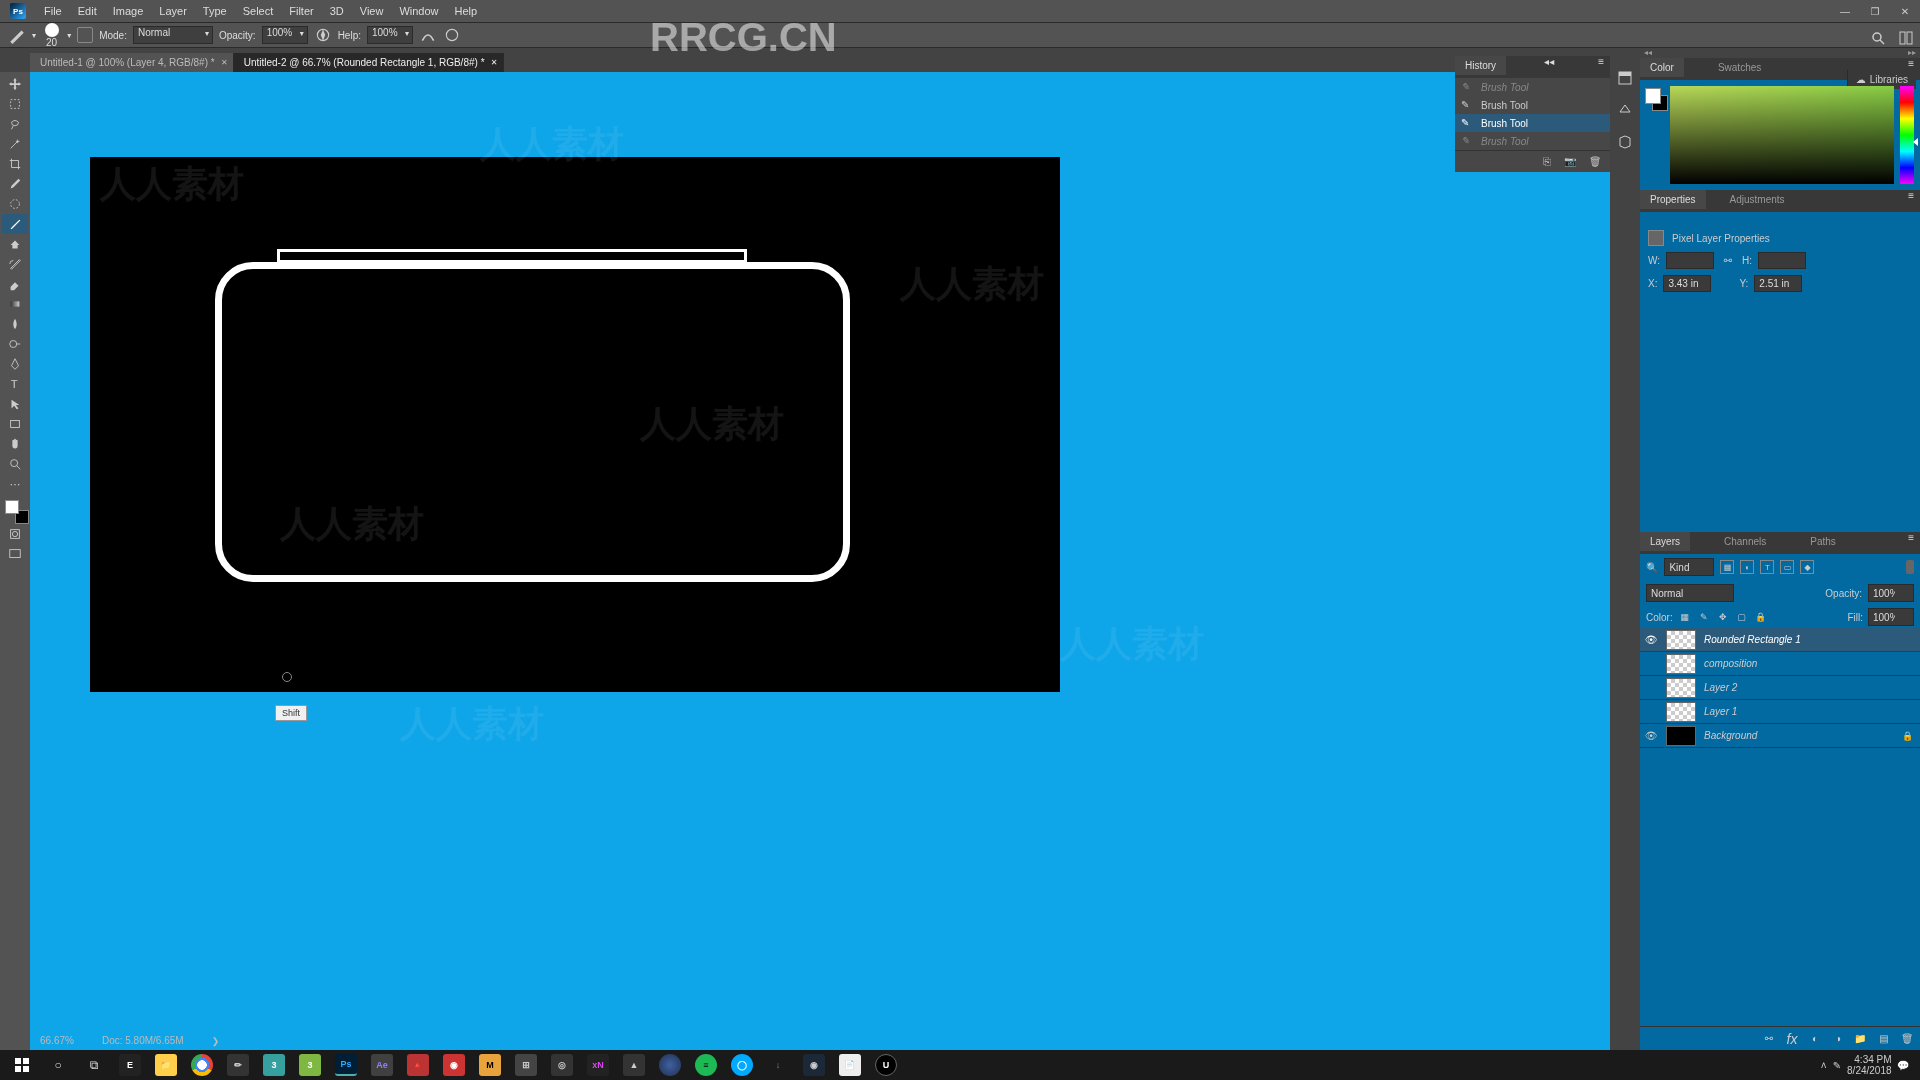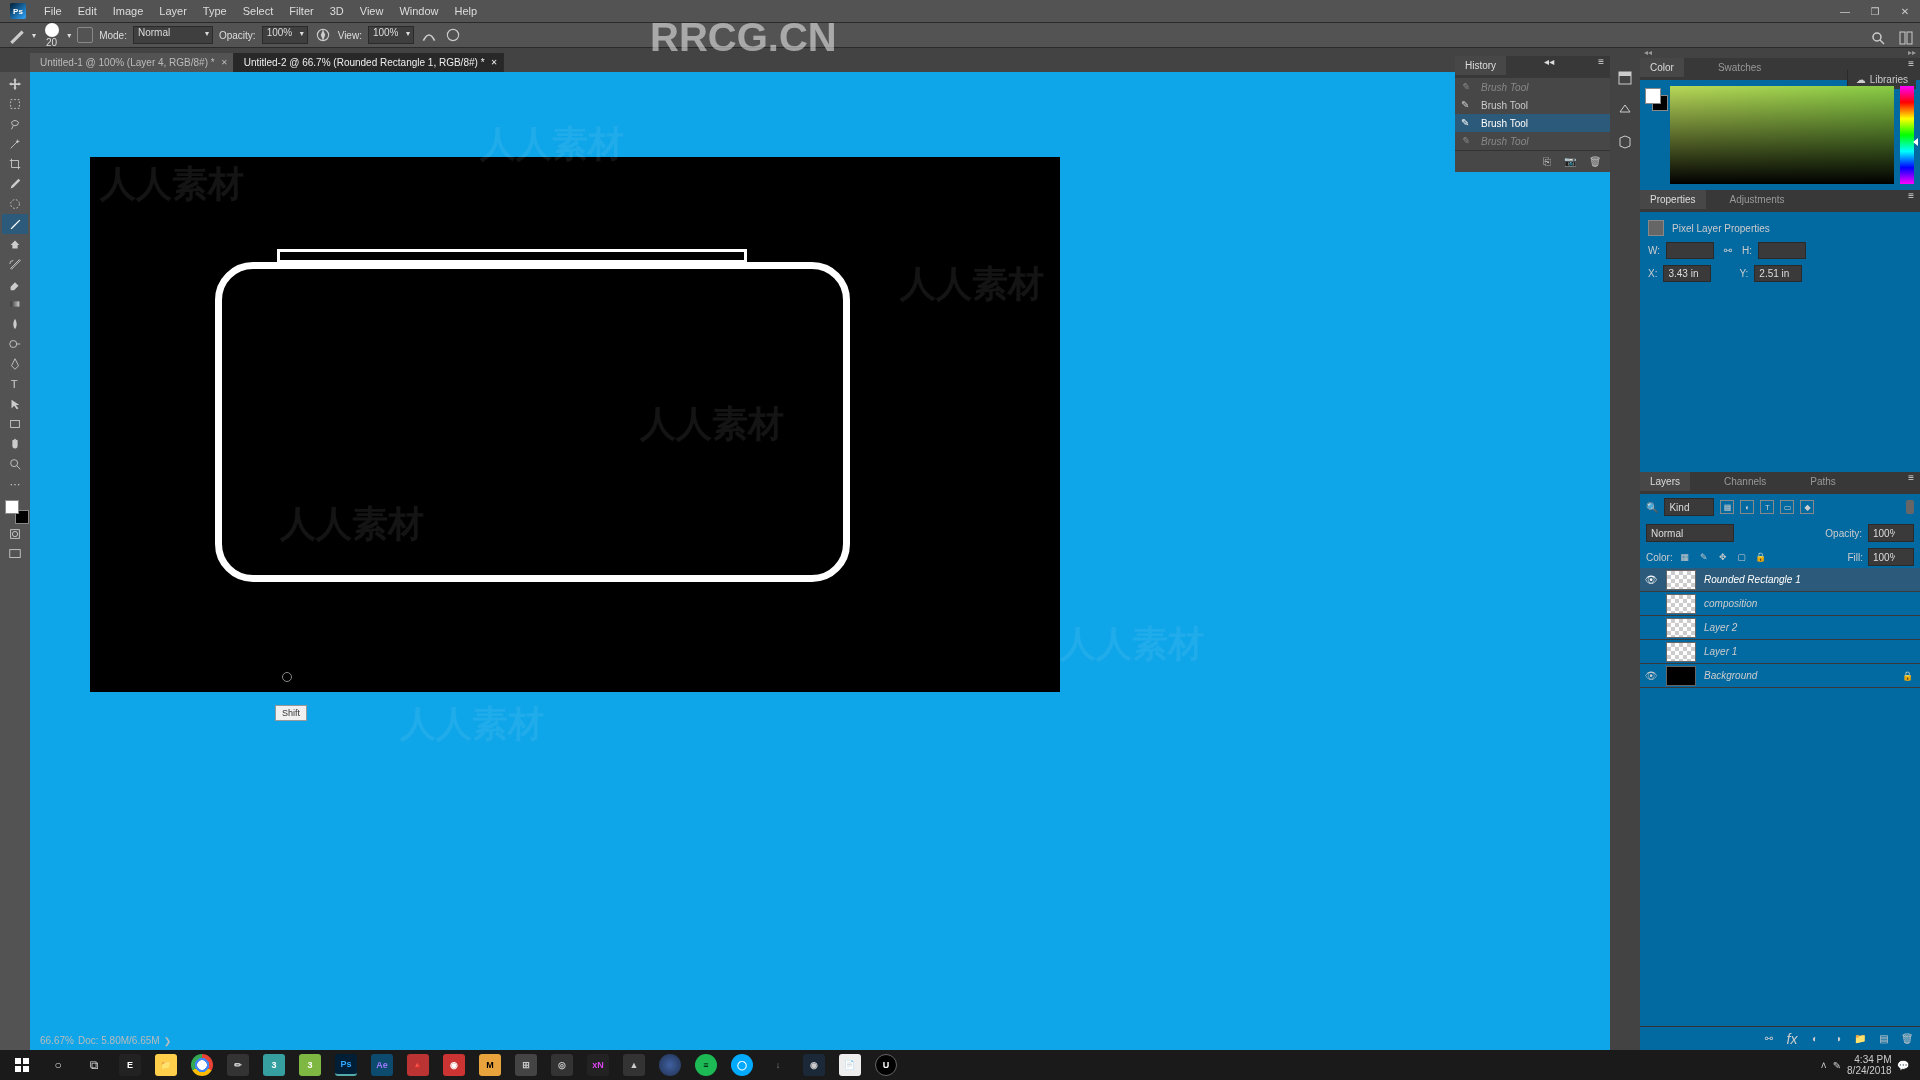--- a/index.html
+++ b/index.html
@@ -35,21 +35,21 @@
 
 .toolbar { position: absolute; left: 0; top: 72px; width: 30px; background: #535353; padding: 2px; }
 .toolbar .tool { width: 26px; height: 20px; display: flex; align-items: center; justify-content: center; color: #ccc; font-size: 12px; margin-bottom: 0px; position: relative; }
 .toolbar .tool svg { width: 14px; height: 14px; }
 .toolbar .tool.sel { background: #2c5a7a; }
 .toolbar .swatches { margin-top: 6px; position: relative; width: 24px; height: 24px; margin-left: 3px; }
 .toolbar .fg { width: 14px; height: 14px; background: #fff; border: 1px solid #888; position: absolute; left: 0; top: 0; z-index: 2; }
 .toolbar .bg { width: 14px; height: 14px; background: #000; border: 1px solid #888; position: absolute; right: 0; bottom: 0; }
 
 
-.status { position: absolute; left: 32px; bottom: 30px; font-size: 10px; color: #bbb; display: flex; align-items: center; gap: 4px; padding: 4px 8px; }
+.status { position: absolute; left: 32px; bottom: 30px; font-size: 10px; color: #bbb; display: flex; align-items: center; gap: 28px; padding: 4px 8px; }
 .status .chev { font-size: 9px; }
 
 
 .workspace { position: absolute; left: 30px; top: 72px; right: 310px; bottom: 30px; background: #0ea5e9; overflow: hidden; }
 .canvas { position: absolute; left: 60px; top: 85px; width: 970px; height: 535px; background: #000; }
 .shape-rr { position: absolute; left: 125px; top: 105px; width: 635px; height: 320px; border: 7px solid #fff; border-radius: 38px; }
 .shape-rect { position: absolute; left: 187px; top: 92px; width: 470px; height: 14px; border: 3px solid #fff; background: #000; }
 .cursor-circle { position: absolute; left: 192px; top: 515px; width: 10px; height: 10px; border: 1px solid #888; border-radius: 50%; }
 .key-hint { position: absolute; left: 185px; top: 548px; padding: 2px 6px; background: #f0f0f0; color: #333; font-size: 9px; border: 1px solid #999; }
 
@@ -78,21 +78,21 @@
 .panel { background: #0369a1; }
 .color-panel { height: 110px; display: flex; }
 .color-swatches { width: 30px; padding: 6px; position: relative; }
 .cs-fg { width: 16px; height: 16px; background: #fff; border: 1px solid #888; position: absolute; left: 5px; top: 8px; z-index: 2; }
 .cs-bg { width: 16px; height: 16px; background: #000; border: 1px solid #888; position: absolute; left: 12px; top: 15px; }
 .color-spectrum { flex: 1; margin: 6px 6px 6px 0; position: relative; background: linear-gradient(to bottom, rgba(255,255,255,0), rgba(0,0,0,1)), linear-gradient(to right, #b8d858, #88cc44); }
 .hue-strip { width: 14px; margin: 6px 6px 6px 0; background: linear-gradient(to bottom, #ff00ff, #ff0000, #ffff00, #00ff00, #00ffff, #0000ff, #ff00ff); position: relative; }
 .hue-strip .marker { position: absolute; right: -4px; top: 52px; width: 0; height: 0; border-top: 4px solid transparent; border-bottom: 4px solid transparent; border-right: 5px solid #fff; }
 
 
-.props-panel { padding: 8px 8px; font-size: 10px; color: #ccc; height: 260px; }
+.props-panel { padding: 18px 8px; font-size: 10px; color: #ccc; height: 320px; }
 .props-panel .prow { display: flex; align-items: center; gap: 6px; margin: 6px 0; }
 .props-panel .prow input { background: #3a3a3a; border: 1px solid #2a2a2a; color: #ddd; font-size: 10px; width: 48px; padding: 2px 4px; }
 .props-panel .ptitle { display: flex; align-items: center; gap: 8px; margin-bottom: 6px; }
 .props-panel .ptitle .picon { width: 16px; height: 16px; background: #666; border: 1px solid #888; }
 .link-ico { width: 16px; text-align: center; }
 
 
 .layers-panel { flex: 1; display: flex; flex-direction: column; font-size: 10px; color: #ccc; }
 .layers-ctrl { padding: 4px 6px; display: flex; align-items: center; gap: 6px; flex-wrap: wrap; }
 .layers-ctrl select { background: #3a3a3a; color: #ddd; border: 1px solid #2a2a2a; font-size: 10px; height: 18px; appearance: none; padding: 0 18px 0 4px; }
@@ -162,21 +162,21 @@
   <span>Mode:</span>
   <div class="dd" style="width:80px">Normal</div>
   <span>Opacity:</span>
   <div class="dd" style="width:46px">100%</div>
   <div class="ico crosshair">
     <svg viewBox="0 0 16 16">
         <circle cx="8" cy="8" r="5" fill="none" stroke="#ccc" stroke-width="1"></circle>
         <path d="M8 3 L10 8 L8 13 L6 8 Z" fill="#ccc"></path>
       </svg>
   </div>
-  <span>View:</span>
+  <span>Help:</span>
   <div class="dd" style="width:46px">100%</div>
   <div class="ico">
     <svg viewBox="0 0 16 16">
         <path d="M3 13 Q8 3 13 13" fill="none" stroke="#ccc" stroke-width="1.5"></path>
       </svg>
   </div>
   <div class="ico">
     <svg viewBox="0 0 16 16">
         <circle cx="8" cy="8" r="5" fill="none" stroke="#ccc" stroke-width="1"></circle>
       </svg>
@@ -550,21 +550,21 @@
   <div class="tb app">
       <div class="app-ico" style="background:#36a0a0;color:#fff">3</div>
     </div>
   <div class="tb app">
       <div class="app-ico" style="background:#7eb842;color:#fff">3</div>
     </div>
   <div class="tb app">
       <div class="app-ico" style="background:#001e36;color:#31a8ff;border-bottom:2px solid #5aa">Ps</div>
     </div>
   <div class="tb app">
-      <div class="app-ico" style="background:#0c4a6e;color:#9d7bff">Ae</div>
+      <div class="app-ico" style="background:#404040;color:#9d7bff">Ae</div>
     </div>
   <div class="tb app">
       <div class="app-ico" style="background:#b33;color:#fff">🔺</div>
     </div>
   <div class="tb app">
       <div class="app-ico" style="background:#c33;color:#fff">◉</div>
     </div>
   <div class="tb app">
       <div class="app-ico" style="background:#e8a33d;color:#000">M</div>
     </div>

